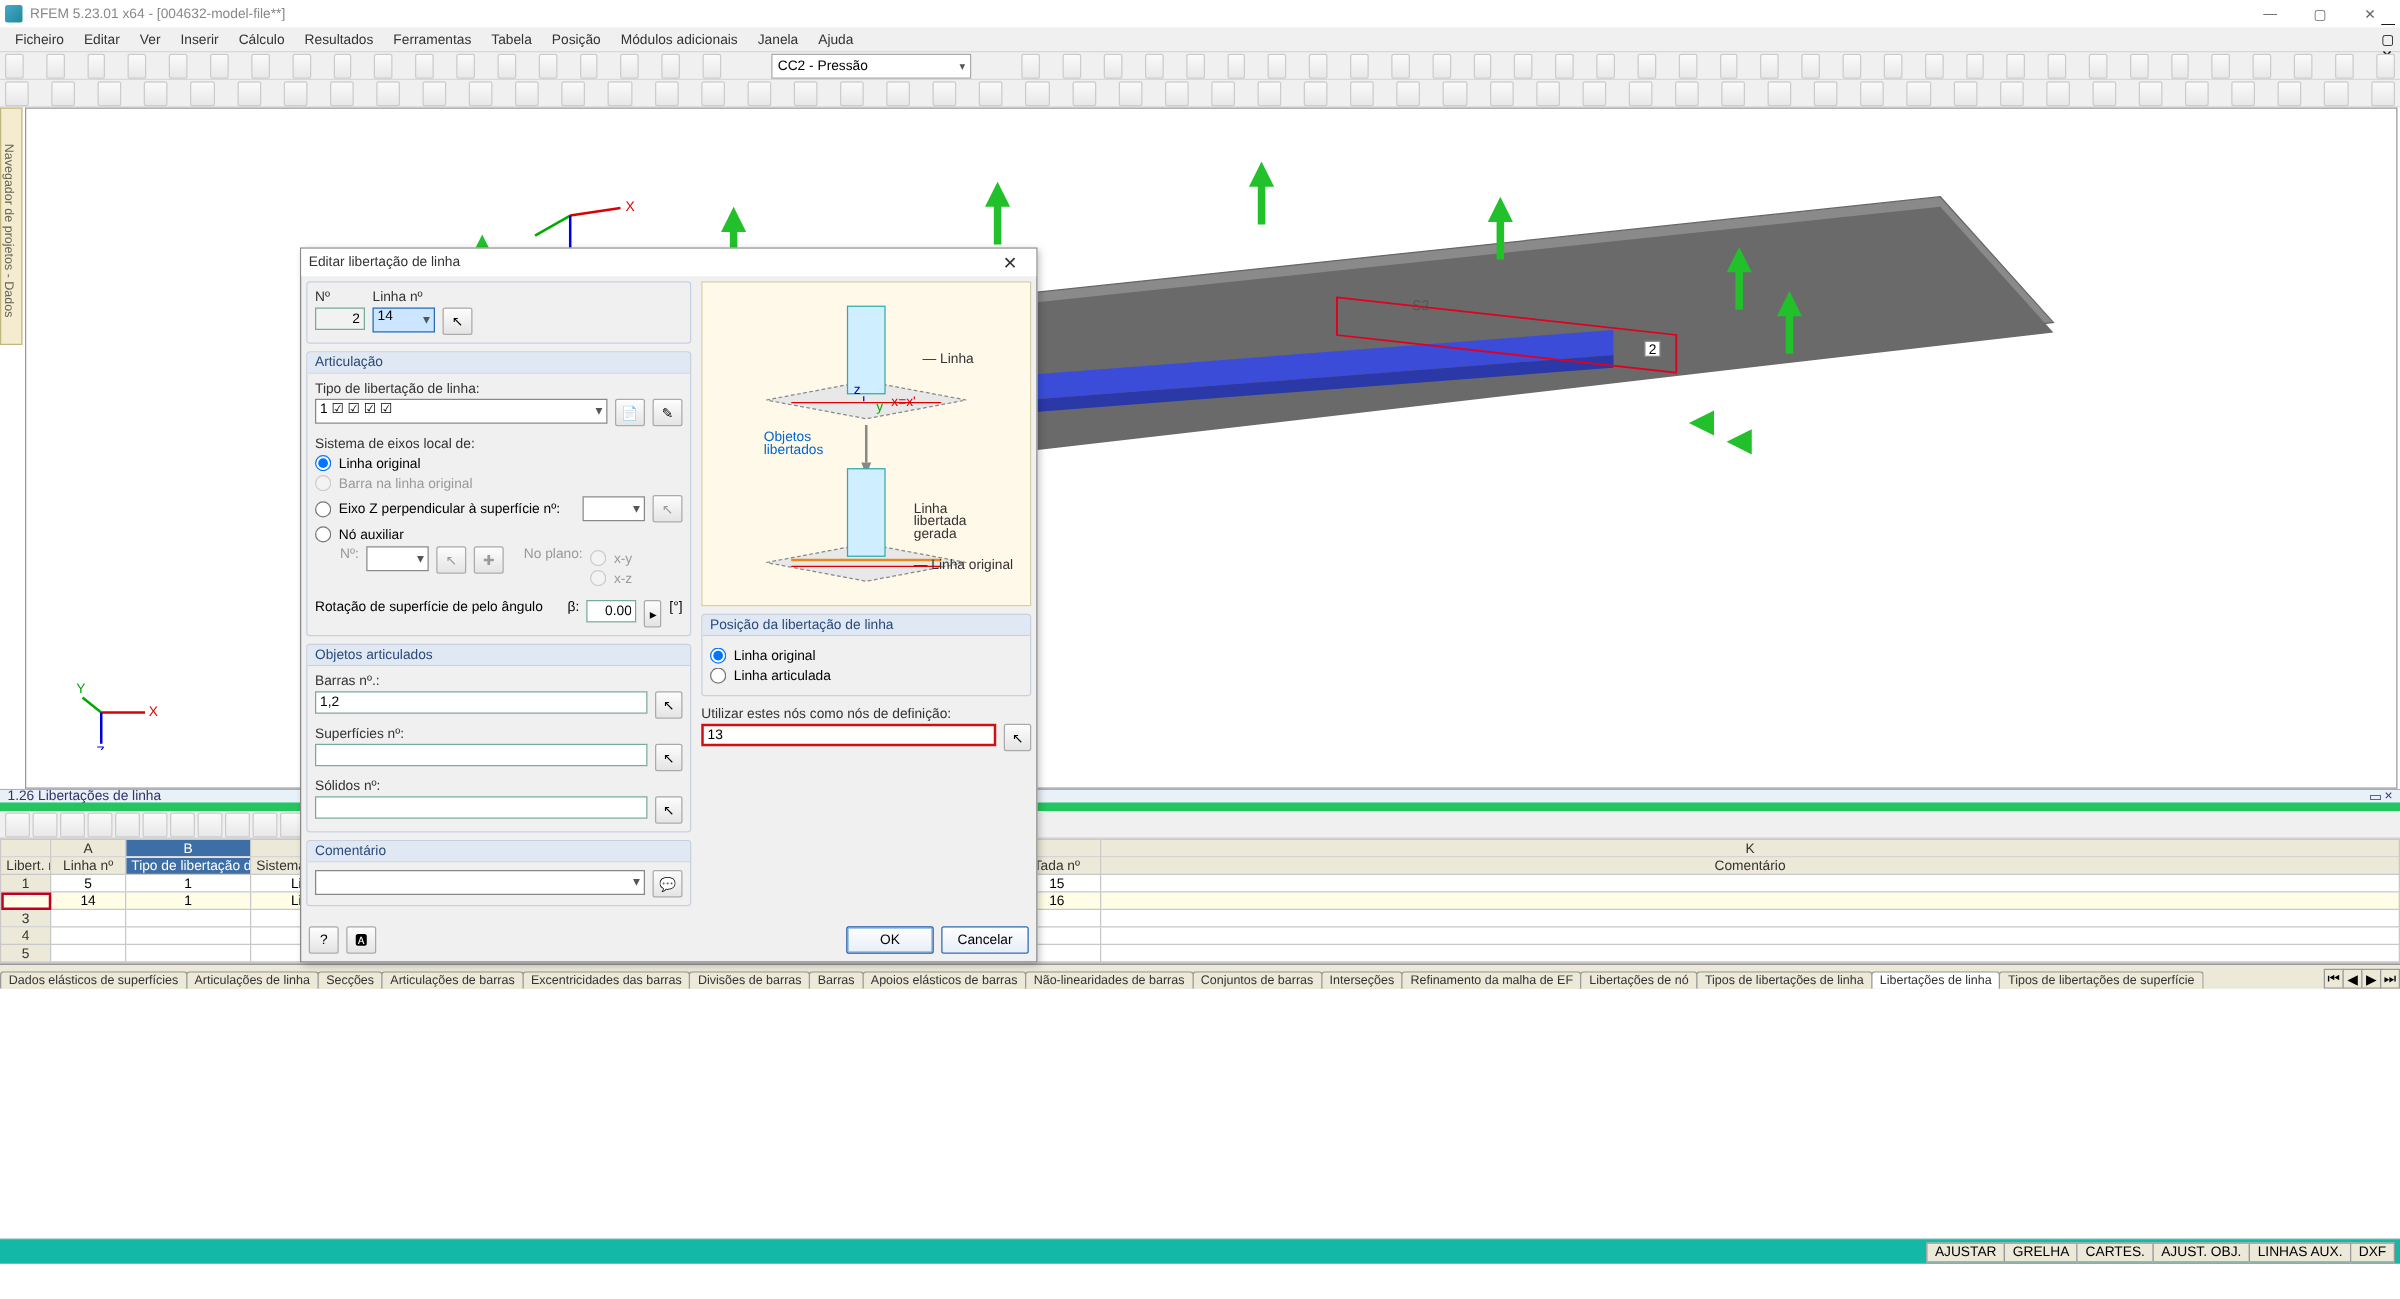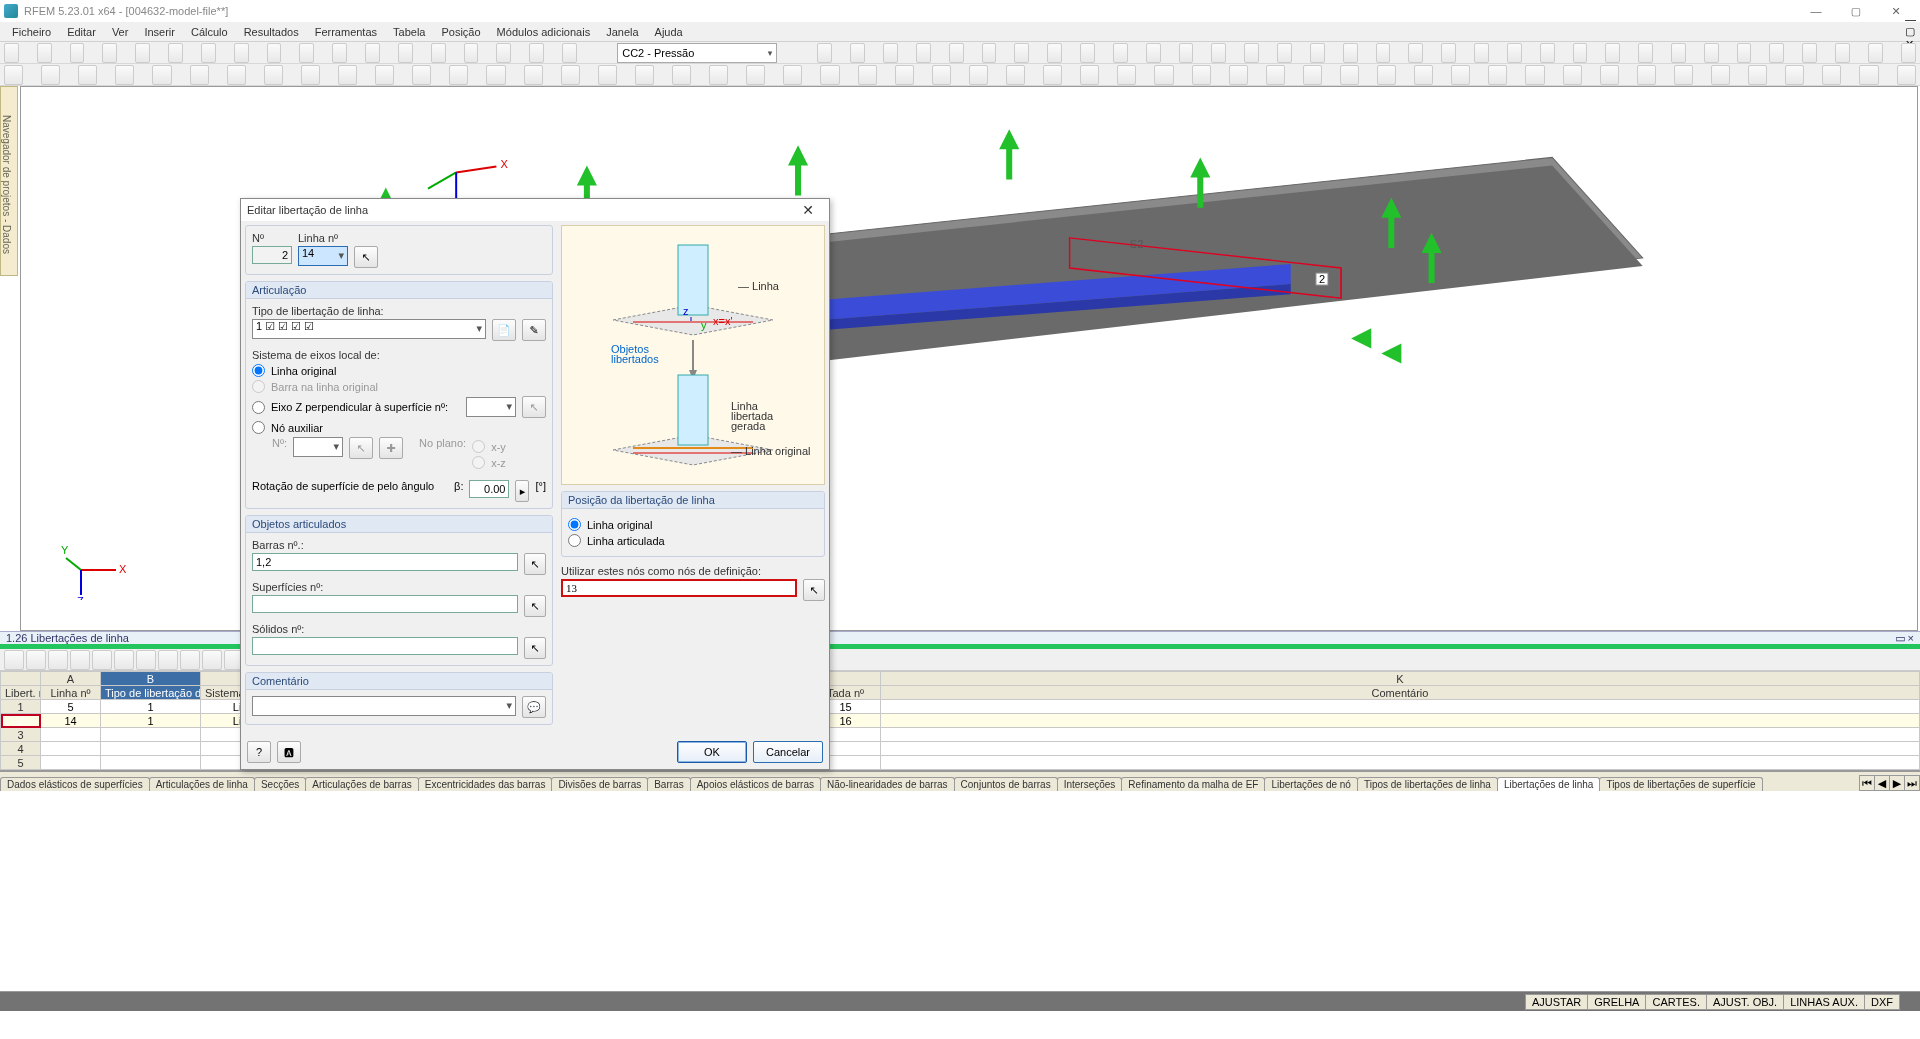--- a/index.html
+++ b/index.html
@@ -22,40 +22,40 @@
 .tcombo { height:20px; border:1px solid #aaa; background:#fff; padding:0 16px 0 4px; display:inline-flex; align-items:center; min-width:160px; position:relative;}
 .tcombo::after { content:"▾"; position:absolute; right:4px; color:#555; font-size:9px;}
 
 
 .workspace { position:relative; height: 545px; background:#fff; }
 .sidebar-tab { position:absolute; left:0; top:0; width:18px; height:190px; background:#f5ecd0; border:1px solid #c0b880; writing-mode:vertical-lr; text-align:center; padding-top:6px; color:#665; font-size:10px;}
 .viewport { position:absolute; left:20px; right:2px; top:0; bottom:0; border:1px solid #999; background:#fff;}
 .axis-gizmo { position:absolute; left:40px; bottom:30px; }
 
 
-.splitter-title { height:18px; background:#e8f0f8; border-top:1px solid #aac; border-bottom:5px solid #22c55e; padding:0 6px; display:flex; align-items:center; color:#336; }
+.splitter-title { height:18px; background:#e8f0f8; border-top:1px solid #aac; border-bottom:7px solid #22c55e; padding:0 6px; display:flex; align-items:center; color:#336; }
 .splitter-title .panel-btns { margin-left:auto; display:flex; gap:2px; }
 .tbl-toolbar { height:22px; background:#f0f0f0; border-bottom:1px solid #ccc; display:flex; align-items:center; padding:0 4px; gap:2px;}
 .grid { border-collapse:collapse; width:100%; table-layout:fixed; }
 .grid th, .grid td { border:1px solid #c8c8c8; height:14px; padding:0 4px; overflow:hidden; white-space:nowrap; background:#fff;}
 .grid th { background:#ece9d8; font-weight:normal; color:#333; text-align:center;}
 .grid .rowhead { background:#ece9d8; text-align:center; width:40px;}
 .grid .selrow td, .grid .selrow th.rowhead { background:#fffde5; }
 .grid .selhead { background:#3d6ea5 !important; color:#fff;}
 .rowhead.active { background:#316ac5; color:#fff; outline:2px solid #c00020; outline-offset:-2px;}
 
 
 .bottom-tabs { height:20px; background:#ece9d8; border-top:1px solid #999; display:flex; align-items:flex-end; overflow:hidden;}
 .bottom-tabs .tab { border:1px solid #999; border-bottom:none; background:#ece9d8; padding:1px 6px; margin-right:-1px; font-size:10px; color:#333; border-radius:3px 3px 0 0;}
 .bottom-tabs .tab.active { background:#fff; }
 .bottom-tabs .nav { margin-left:auto; display:flex;}
 .bottom-tabs .nav span{ border:1px solid #999; width:16px; height:16px; display:flex; align-items:center; justify-content:center; background:#ece9d8; margin-left:-1px;}
 
 
-.statusbar { height:20px; background:#737373; border-top:1px solid #999; display:flex; justify-content:flex-end; align-items:center; padding:0 20px; gap:0;}
+.statusbar { height:20px; background:#14b8a6; border-top:1px solid #999; display:flex; justify-content:flex-end; align-items:center; padding:0 4px; gap:0;}
 .statusbar span { border:1px solid #999; padding:1px 6px; background:#ece9d8; margin-left:-1px;}
 
 
 .dialog { position:absolute; left:240px; top:198px; width:590px; background:#f0f0f0; border:1px solid #888; box-shadow:2px 2px 6px rgba(0,0,0,.25); }
 .dlg-title { height:22px; background:#fff; display:flex; align-items:center; padding:0 6px; color:#333;}
 .dlg-title .x { margin-left:auto; width:30px; text-align:center; font-size:14px;}
 .dlg-body { display:flex; }
 .dlg-left { width:316px; padding:4px;}
 .dlg-right { flex:1; padding:4px; }
 .group { border:1px solid #c8d0e0; border-radius:3px; margin-bottom:6px; background:#f0f0f0;}
@@ -65,21 +65,21 @@
 .txt { border:1px solid #7a9; background:#fff; height:18px; padding:0 3px; width:100%;}
 .txt.small { width:40px; display:inline-block;}
 .combo { border:1px solid #888; background:#fff; height:20px; padding:0 3px; width:100%; position:relative;}
 .combo::after{content:"▾"; position:absolute; right:3px; top:2px; color:#555;}
 .iconbtn { width:24px; height:22px; border:1px solid #aaa; background:linear-gradient(#fdfdfd,#e4e4e4); border-radius:2px; display:inline-flex; align-items:center; justify-content:center; vertical-align:middle;}
 .radio, .check { display:flex; align-items:center; gap:6px; margin:3px 0;}
 .radio input, .check input { margin:0;}
 .disabled { color:#999;}
 .row2 { display:flex; gap:6px; align-items:flex-start;}
 .illust { background:#fff9ea; border:1px solid #d8cfa8; height:260px; display:flex; align-items:center; justify-content:center; margin-bottom:6px;}
-.highlight-red { border:2px solid #d01010 !important;font-family:Liberation Serif, serif; }
+.highlight-red { border:2px solid #d01010 !important; }
 .dlg-foot { display:flex; align-items:center; padding:6px; gap:6px;}
 .dlg-foot .spacer{flex:1;}
 .btn { min-width:70px; height:22px; border:1px solid #2a6db3; background:linear-gradient(#fefefe,#e6eef8); border-radius:2px; text-align:center; line-height:20px; padding:0 12px;}
 .btn.def { border:1px solid #1a5aa8; box-shadow:0 0 0 1px #8ab6e6 inset;}
 </style>
 </head>
 <body>
 
 <div class="titlebar">
   <span class="icon"></span>

